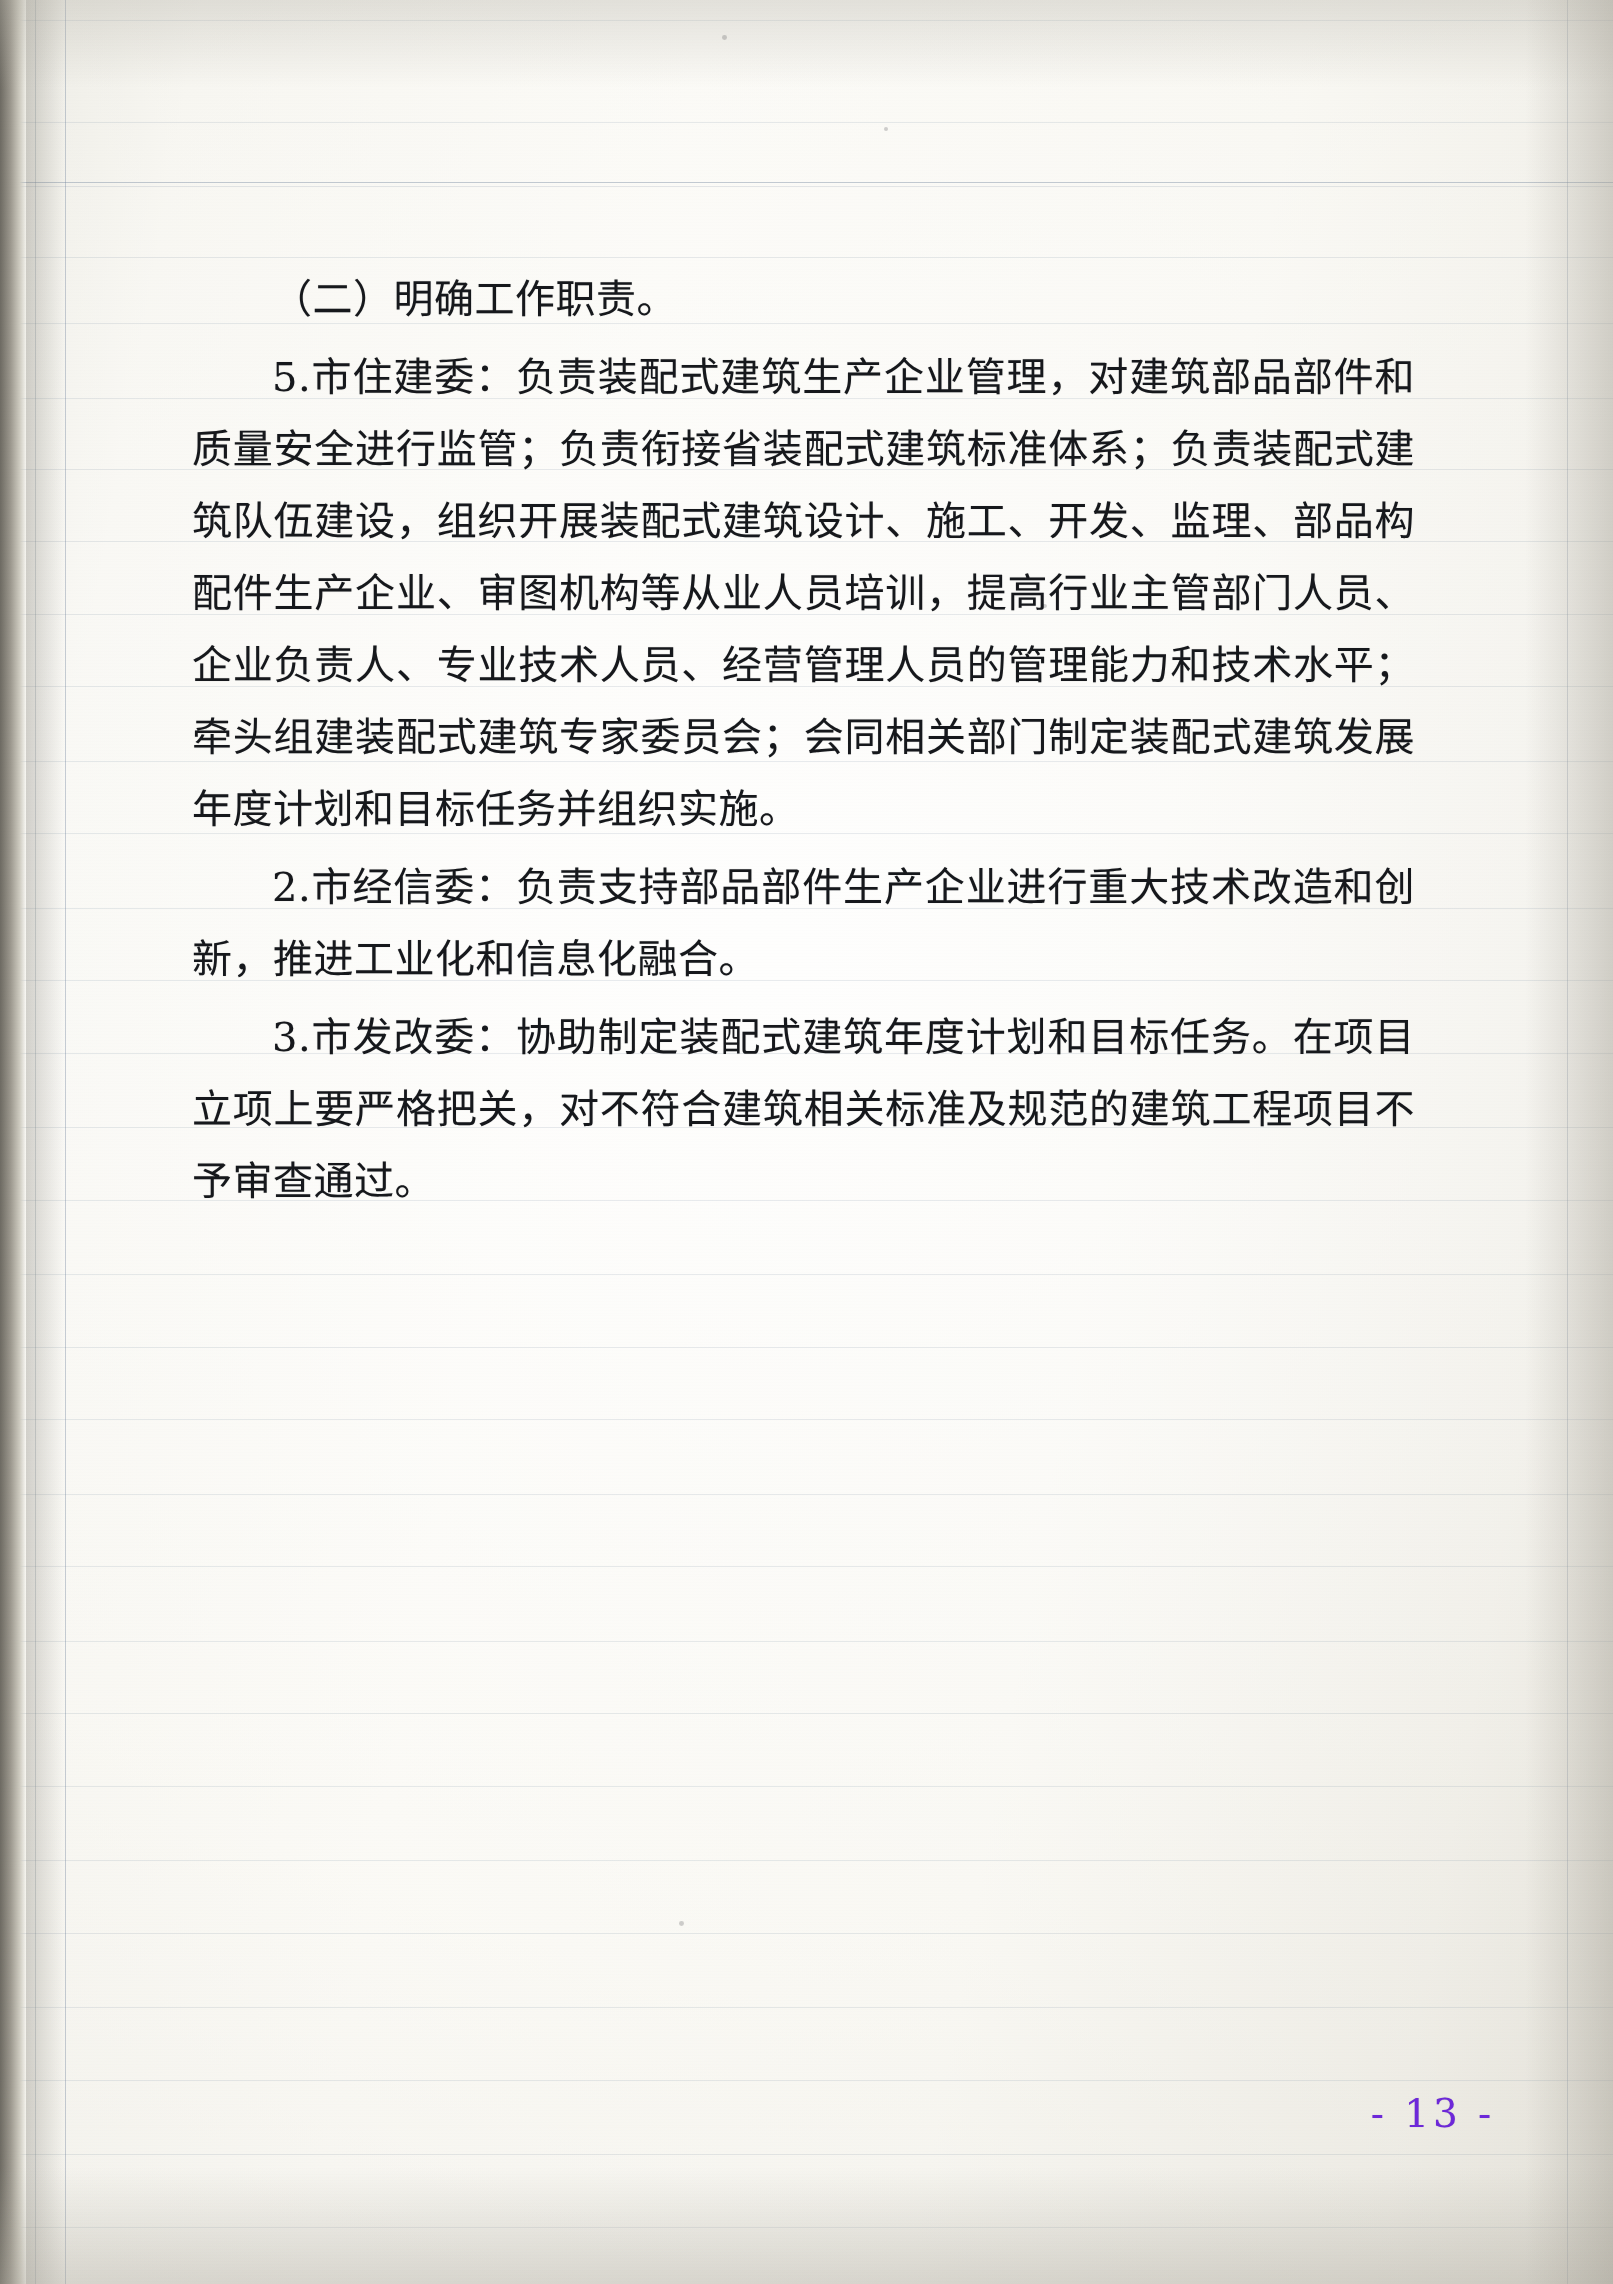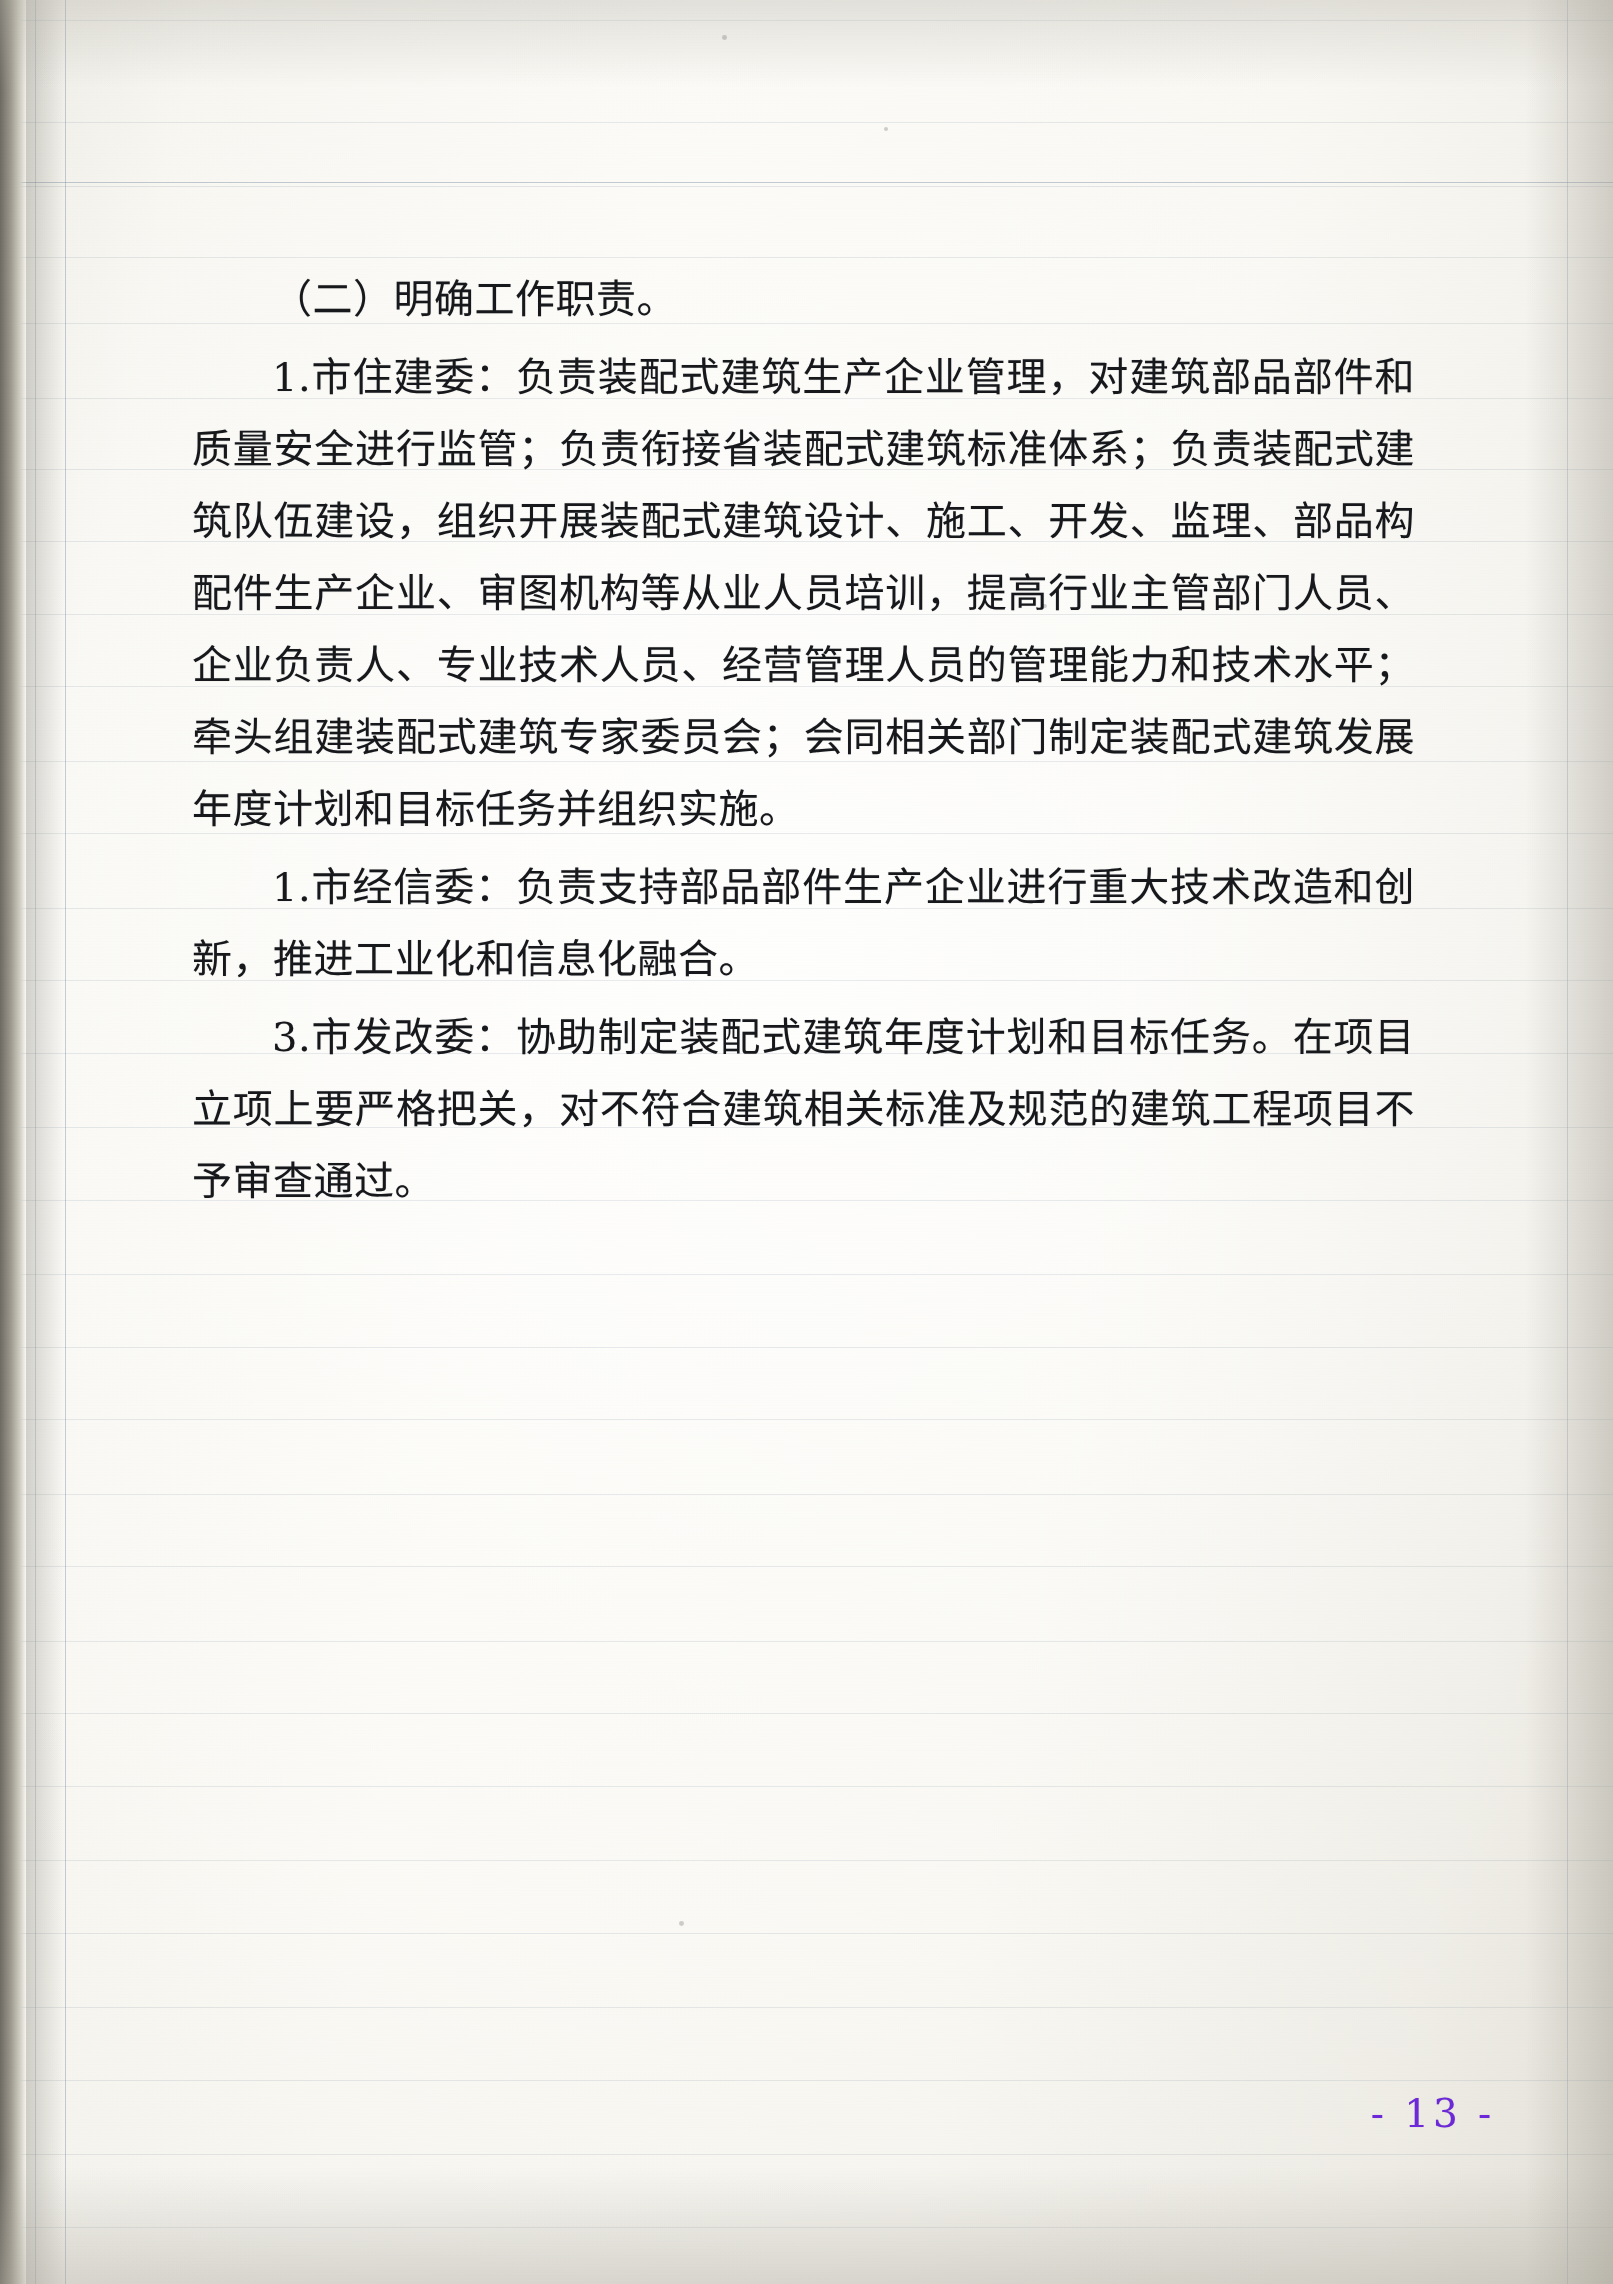--- a/index.html
+++ b/index.html
@@ -210,20 +210,20 @@
   <div class="right-shade"></div>
   <div class="scan-noise"></div>
 
   <div class="speck" style="left:722px; top:35px; width:4.9px; height:4.9px;"></div>
   <div class="speck" style="left:884px; top:127px; width:3.9px; height:3.9px;"></div>
   <div class="speck" style="left:1042px; top:604px; width:4.9px; height:3.9px;"></div>
   <div class="speck" style="left:679px; top:1921px; width:4.9px; height:4.9px;"></div>
 
   <div class="content">
     <p class="para indent">（二）明确工作职责。</p>
-    <p class="para indent">1.市住建委：负责装配式建筑生产企业管理，对建筑部品部件和质量安全进行监管；负责衔接省装配式建筑标准体系；负责装配式建筑队伍建设，组织开展装配式建筑设计、施工、开发、监理、部品构配件生产企业、审图机构等从业人员培训，提高行业主管部门人员、企业负责人、专业技术人员、经营管理人员的管理能力和技术水平；牵头组建装配式建筑专家委员会；会同相关部门制定装配式建筑发展年度计划和目标任务并组织实施。</p>
-    <p class="para indent">1.市经信委：负责支持部品部件生产企业进行重大技术改造和创新，推进工业化和信息化融合。</p>
+    <p class="para indent">5.市住建委：负责装配式建筑生产企业管理，对建筑部品部件和质量安全进行监管；负责衔接省装配式建筑标准体系；负责装配式建筑队伍建设，组织开展装配式建筑设计、施工、开发、监理、部品构配件生产企业、审图机构等从业人员培训，提高行业主管部门人员、企业负责人、专业技术人员、经营管理人员的管理能力和技术水平；牵头组建装配式建筑专家委员会；会同相关部门制定装配式建筑发展年度计划和目标任务并组织实施。</p>
+    <p class="para indent">2.市经信委：负责支持部品部件生产企业进行重大技术改造和创新，推进工业化和信息化融合。</p>
     <p class="para indent">3.市发改委：协助制定装配式建筑年度计划和目标任务。在项目立项上要严格把关，对不符合建筑相关标准及规范的建筑工程项目不予审查通过。</p>
   </div>
 
   <div class="page-number">- 13 -</div>
 </div>
 
 
 </body></html>

